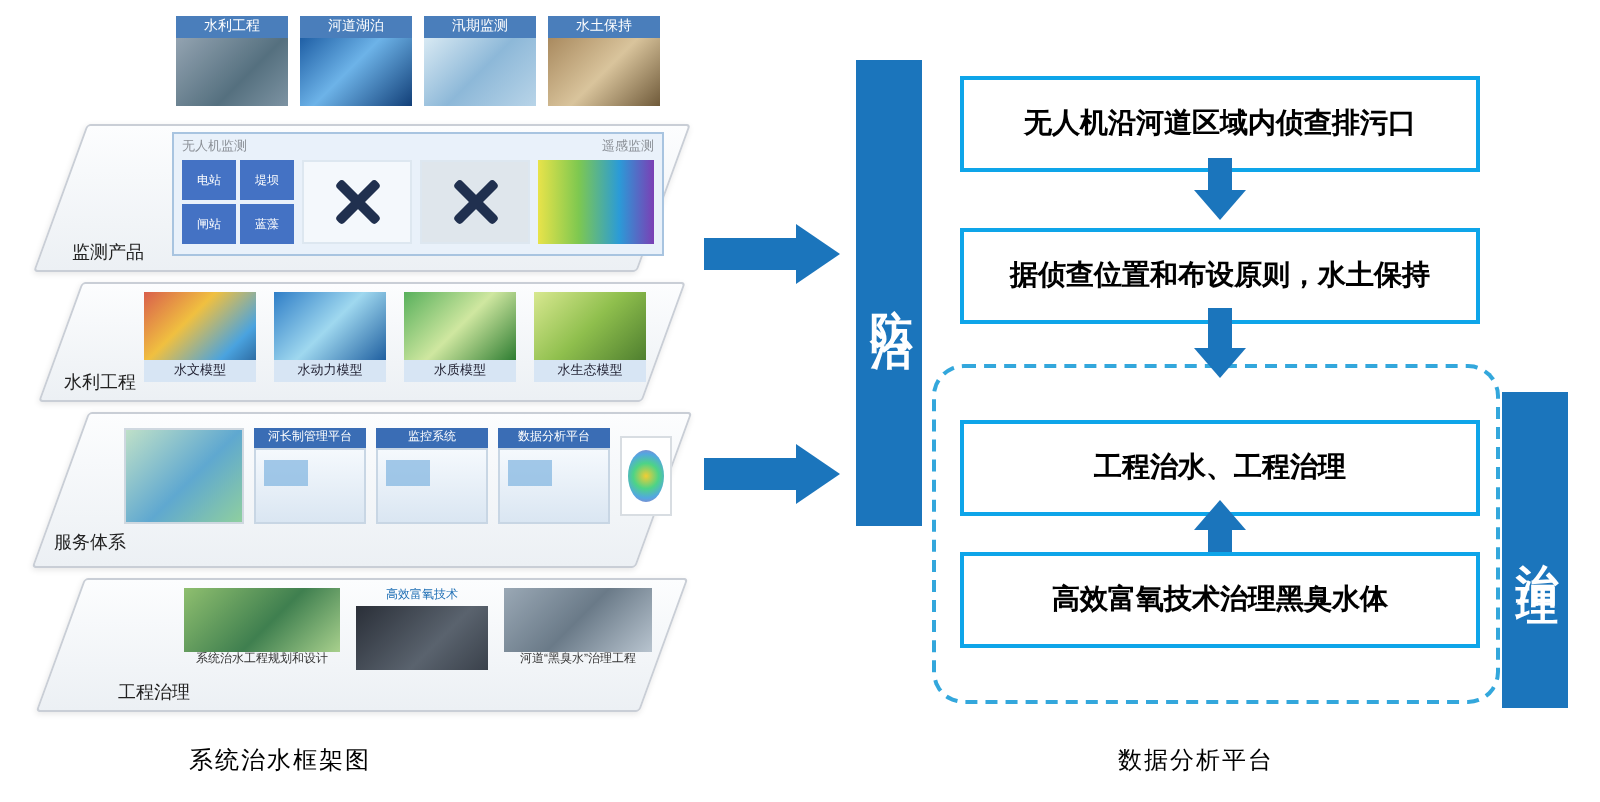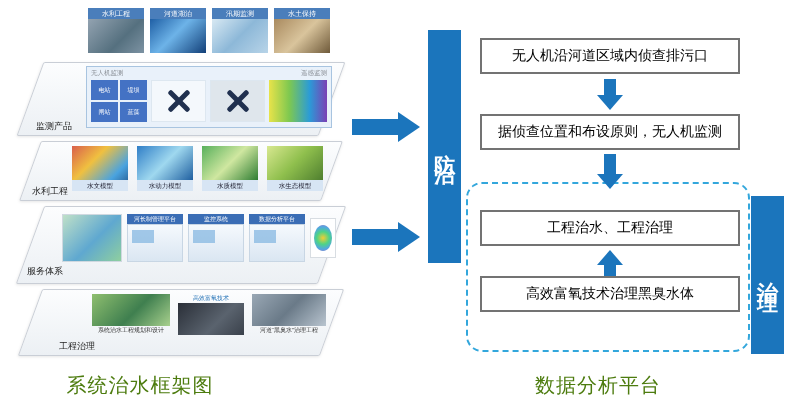--- a/index.html
+++ b/index.html
@@ -76,21 +76,21 @@
   .layer4-content { position:absolute; left:92px; top:294px; display:flex; gap:8px; align-items:flex-start; }
   .eng-col { display:flex; flex-direction:column; }
   .eng-img { height:32px; }
   .e1 { width:78px; background:linear-gradient(135deg,#8fbf6f,#3f7f4f 55%,#a8d08d); }
   .e2 { width:66px; background:linear-gradient(135deg,#2a2f38,#5a636e 60%,#3a414b); }
   .e3 { width:74px; background:linear-gradient(135deg,#9aa8b5,#6a7a88 50%,#b8c4cf); }
   .eng-label { font-size:6px; color:#333; text-align:center; line-height:9px; white-space:nowrap; overflow:hidden; }
   .eng-label.blue { color:#1f6fb5; }
 
   
-  .diagram-title { position:absolute; font-size:20px; color:#4d7c0f; letter-spacing:1px; white-space:nowrap; }
+  .diagram-title { position:absolute; font-size:12px; color:#000000; letter-spacing:1px; white-space:nowrap; }
   .left-title  { left:40px;  top:372px; width:200px; text-align:center; }
   .right-title { left:498px; top:372px; width:200px; text-align:center; }
 
   
   .big-arrow { position:absolute; width:68px; height:30px; }
   .a1 { left:352px; top:112px; }
   .a2 { left:352px; top:222px; }
   .big-arrow .shaft { position:absolute; left:0; top:7px; width:46px; height:16px; background:#1b75bc; }
   .big-arrow .head  { position:absolute; left:46px; top:0; width:0; height:0;
     border-top:15px solid transparent; border-bottom:15px solid transparent; border-left:22px solid #1b75bc; }
@@ -98,23 +98,23 @@
   
   .vbar { position:absolute; background:#1b75bc; color:#fff; font-weight:bold; font-size:21px;
     writing-mode:vertical-rl; text-orientation:upright; letter-spacing:10px;
     display:flex; align-items:center; justify-content:center; }
   .fangzhi { left:428px; top:30px;  width:33px; height:233px; }
   .zhili   { left:751px; top:196px; width:33px; height:158px; }
 
   .dashed-zone { position:absolute; left:466px; top:182px; width:284px; height:170px;
     border:2px dashed #33a7dc; border-radius:16px; }
 
-  .flow-box { position:absolute; left:480px; width:260px; height:36px; background:#fff;
-    border:2px solid #737373; display:flex; align-items:center; justify-content:center;
-    font-size:14px; font-weight:normal; color:#000; white-space:nowrap; }
+  .flow-box { position:absolute; left:480px; width:260px; height:48px; background:#fff;
+    border:2px solid #0ea5e9; display:flex; align-items:center; justify-content:center;
+    font-size:14px; font-weight:bold; color:#000; white-space:nowrap; }
   .b1 { top:38px; } .b2 { top:114px; } .b3 { top:210px; } .b4 { top:276px; }
 
   .varrow { position:absolute; left:597px; width:26px; }
   .vshaft { width:12px; margin:0 auto; background:#1b75bc; }
   .vhead    { width:0; height:0; margin:0 auto; border-left:13px solid transparent; border-right:13px solid transparent; border-top:15px solid #1b75bc; }
   .vhead-up { width:0; height:0; margin:0 auto; border-left:13px solid transparent; border-right:13px solid transparent; border-bottom:15px solid #1b75bc; }
   .d1 { top:79px; }  .d1 .vshaft { height:16px; }
   .d2 { top:154px; } .d2 .vshaft { height:20px; }
   .u1 { top:250px; } .u1 .vshaft { height:24px; }
 </style>
@@ -239,21 +239,21 @@
     <div class="vbar zhili">治理</div>
 
     <div class="dashed-zone"></div>
 
     <div class="flow-box b1">无人机沿河道区域内侦查排污口</div>
     <div class="varrow d1">
       <div class="vshaft"></div>
       <div class="vhead"></div>
     </div>
 
-    <div class="flow-box b2">据侦查位置和布设原则，无人机监测</div>
+    <div class="flow-box b2">据侦查位置和布设原则，水土保持</div>
     <div class="varrow d2">
       <div class="vshaft"></div>
       <div class="vhead"></div>
     </div>
 
     <div class="flow-box b3">工程治水、工程治理</div>
     <div class="varrow u1">
       <div class="vhead-up"></div>
       <div class="vshaft"></div>
     </div>

